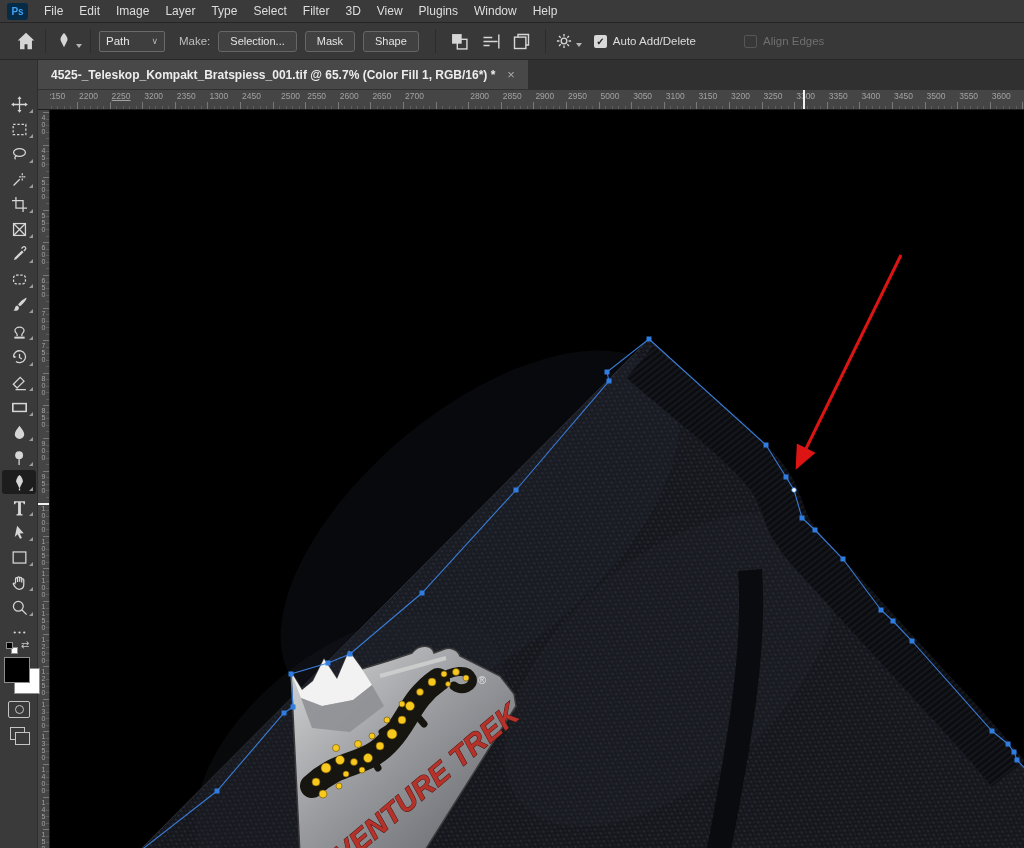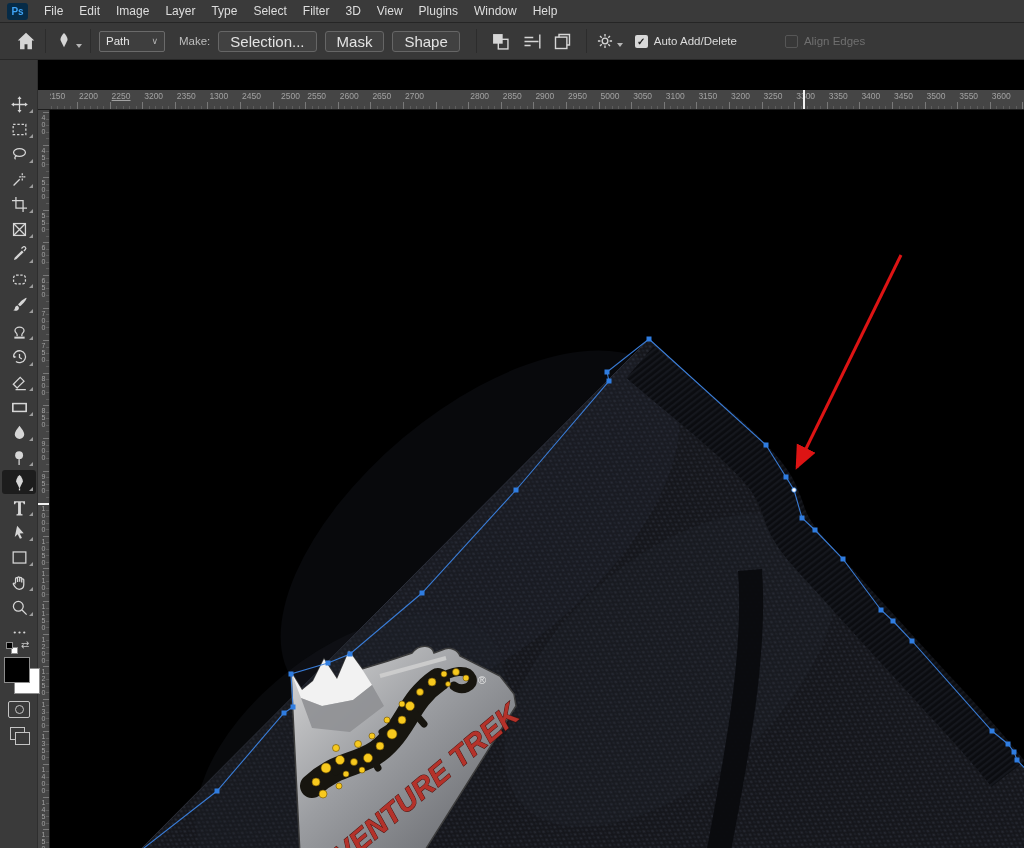--- a/index.html
+++ b/index.html
@@ -17,21 +17,21 @@
   .menu-item { color:#dedede; font-size:12px; padding:0 8px; line-height:22px; cursor:default; }
 
   
   .optbar { position:absolute; left:0; top:23px; width:1024px; height:37px;
     background:#383838; border-bottom:1px solid #272727; display:flex; align-items:center; }
   .oicon { color:#d6d6d6; }
   .oicon path,.oicon rect,.oicon circle { stroke:currentColor; stroke-width:1.6; fill:none; }
   .oicon .f { fill:currentColor; stroke:none; }
   .osep { width:1px; height:24px; background:#2c2c2c; margin:0 8px; }
   .obtn { height:21px; background:#414141; border:1px solid #666; border-radius:3px;
-    color:#e3e3e3; font-size:15px; padding:0 11px; line-height:19px; margin-right:8px; }
+    color:#e3e3e3; font-size:11px; padding:0 11px; line-height:19px; margin-right:8px; }
   .oselect { width:66px; height:21px; background:#3e3e3e; border:1px solid #6a6a6a; border-radius:2px;
     color:#e6e6e6; font-size:11.5px; display:flex; align-items:center; padding:0 6px; }
   .oselect .chev { margin-left:auto; color:#b5b5b5; font-size:9px; }
   .olabel { color:#bdbdbd; font-size:11.5px; margin:0 8px 0 4px; }
   .cb { width:13px; height:13px; border-radius:2px; background:#d8d8d8; color:#1d1d1d;
     font-size:10px; font-weight:bold; display:flex; align-items:center; justify-content:center; }
   .cb.off { background:transparent; border:1px solid #565656; }
   .cblabel { color:#dcdcdc; font-size:11.5px; margin:0 8px 0 6px; }
   .cblabel.dis { color:#6f6f6f; }
   .caret { width:0; height:0; border-left:3px solid transparent; border-right:3px solid transparent;
@@ -140,20 +140,29 @@
       </svg>
     <div class="caret"></div>
     <div class="cb" style="margin-left:12px">
       <span>✓</span>
     </div>
     <span class="cblabel">Auto Add/Delete</span>
     <div class="cb off" style="margin-left:40px"></div>
     <span class="cblabel dis">Align Edges</span>
   </div>
 
+  <div class="tabbar">
+    <div class="tb-head">
+      <span>»</span>
+    </div>
+    <div class="doc-tab">
+      <span class="title">4525-_Teleskop_Kompakt_Bratspiess_001.tif @ 65.7% (Color Fill 1, RGB/16*) *</span>
+      <span class="close">×</span>
+    </div>
+  </div>
 
   <div class="rcorner"></div>
   <div class="hruler" id="hruler">
       <div class="hlabel" style="left: -3.6px;">2150</div>
       <div class="hsub" style="left: 0.92px; top: 16px; height: 4px;"></div>
       <div class="hsub" style="left: 7.44px; top: 16px; height: 4px;"></div>
       <div class="hsub" style="left: 13.96px; top: 16px; height: 4px;"></div>
       <div class="hsub" style="left: 20.48px; top: 16px; height: 4px;"></div>
       <div class="hlabel" style="left: 29px;">2200</div>
       <div class="htick" style="left: 27px; top: 12px; height: 8px;"></div>

